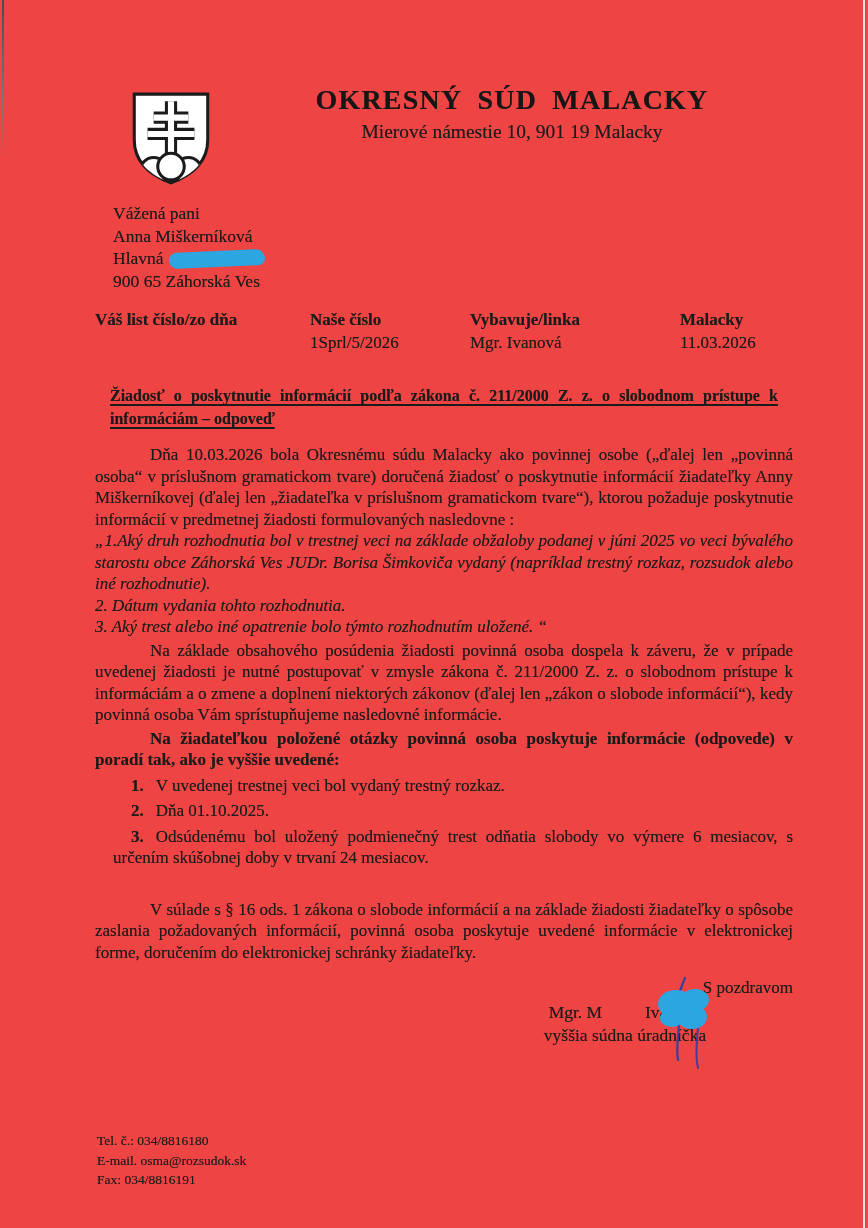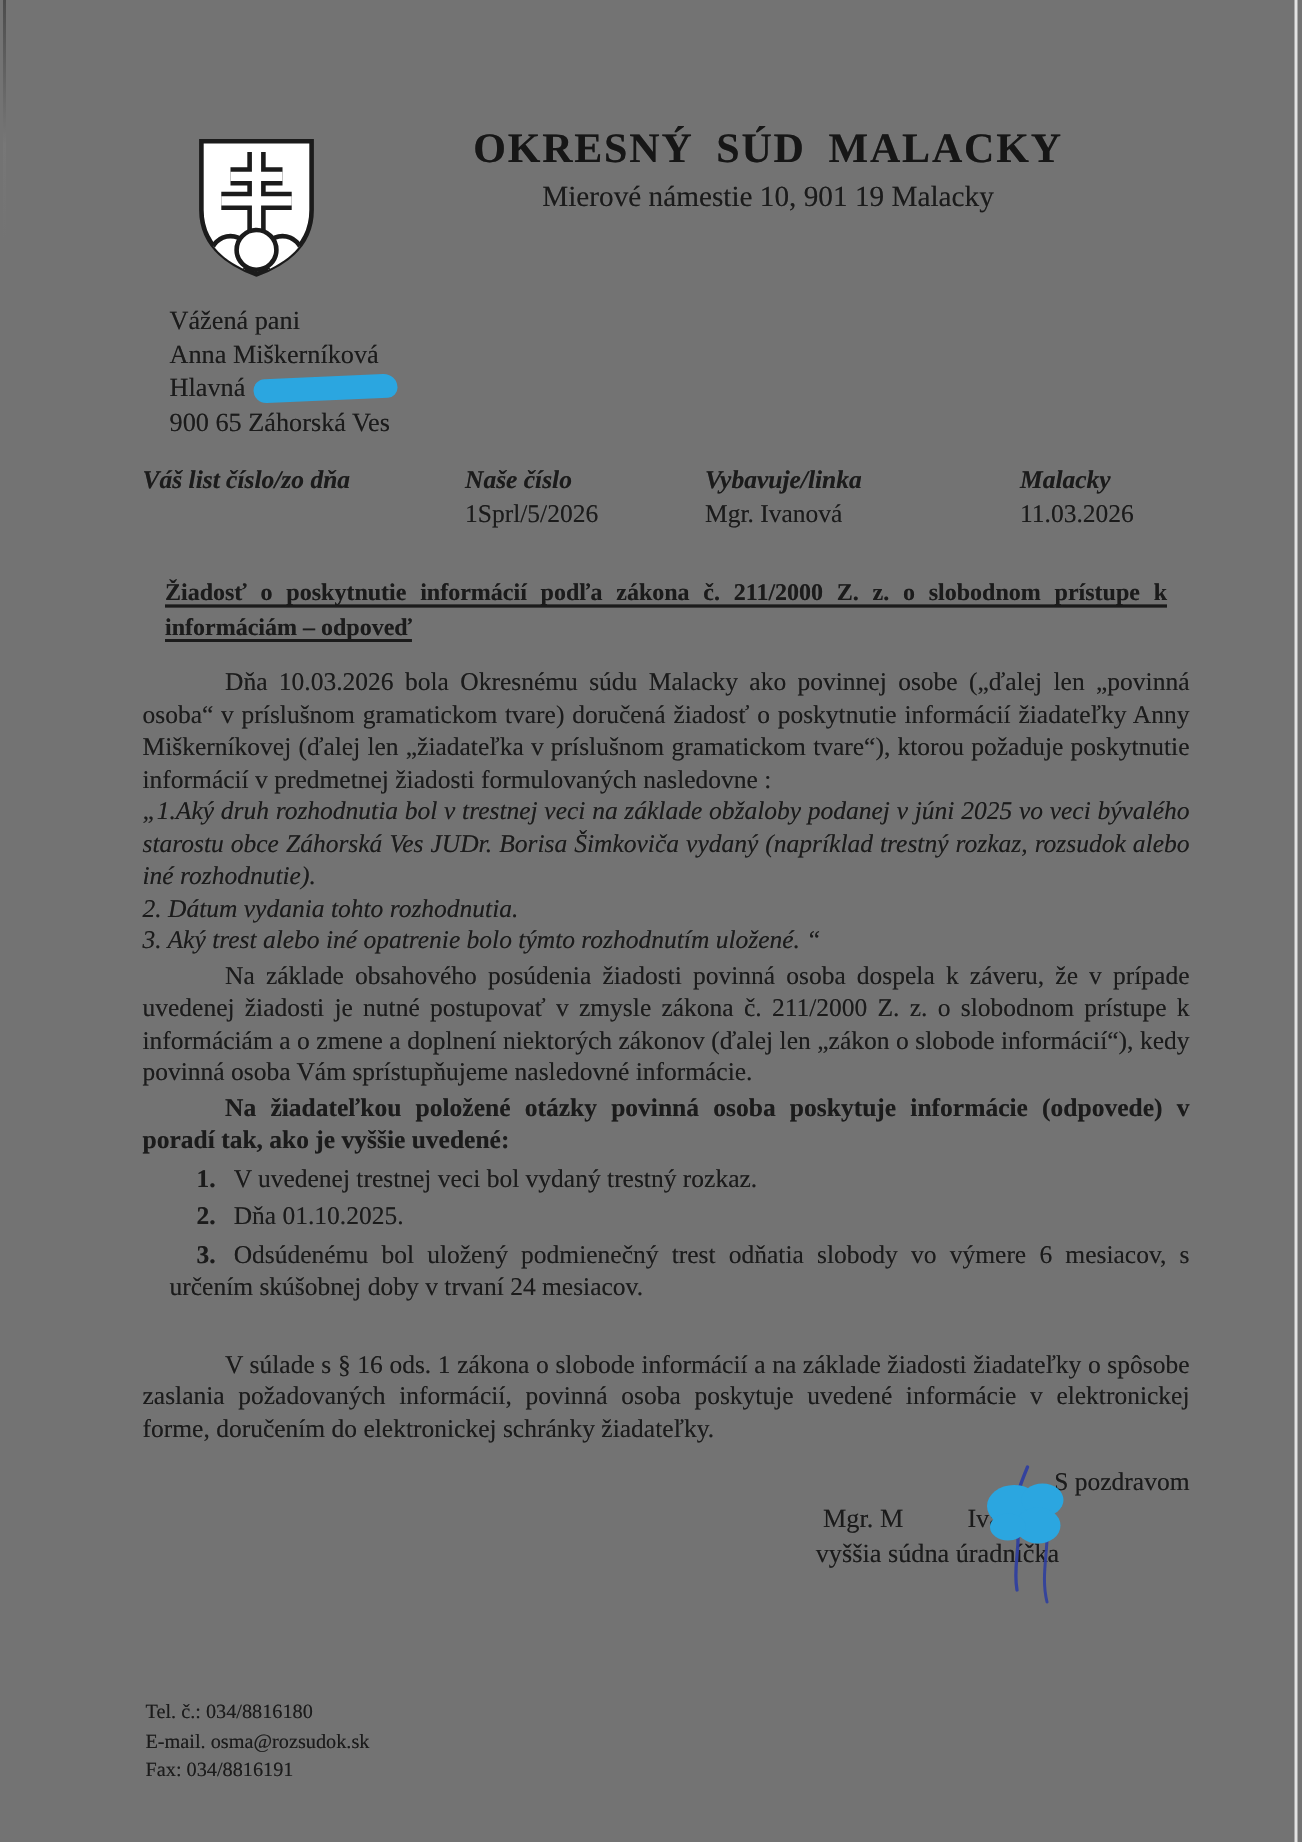--- a/index.html
+++ b/index.html
@@ -1,21 +1,21 @@
 <!DOCTYPE html>
 <html lang="sk"><head>
 <meta charset="utf-8">
 <title>Scanned letter</title>
 <style>
   html, body { margin: 0; padding: 0; background: #ffffff; }
   .page {
     position: relative;
     width: 868px;
     height: 1228px;
-    background: #737373;
+    background: #ef4444;
     overflow: hidden;
     font-family: "Liberation Serif", serif;
     color: #1b1b1b;
     text-shadow: 0 0 0.4px rgba(20,20,20,.5);
   }
 
   
   .edge-line-left {
     position: absolute; left: 2px; top: 0; width: 2px; height: 160px;
     background: linear-gradient(to bottom, #4c4c4c 0%, #777 60%, rgba(150,150,150,0) 100%);
@@ -41,21 +41,21 @@
     display: inline-block; width: 96px; height: 16px; margin-left: 5px; margin-bottom: -3px;
     border-radius: 9px 11px 8px 10px; transform: rotate(-2.5deg);
   }
 
   
   .refblock {
     position: absolute; left: 95px; top: 309px; width: 712px;
     display: grid; grid-template-columns: 215px 160px 210px 127px;
     font-size: 17px; line-height: 22px;
   }
-  .ref-label { font-weight: bold; font-style: italic; }
+  .ref-label { font-weight: bold; }
   .ref-value { margin-top: 1px; }
 
   
   .subject {
     position: absolute; left: 110px; top: 384px; width: 668px;
     font-size: 16px; font-weight: bold; line-height: 23px;
     text-align: justify;
   }
   .subject span { text-decoration: underline; text-decoration-thickness: 1.6px; text-underline-offset: 3px; }
 

